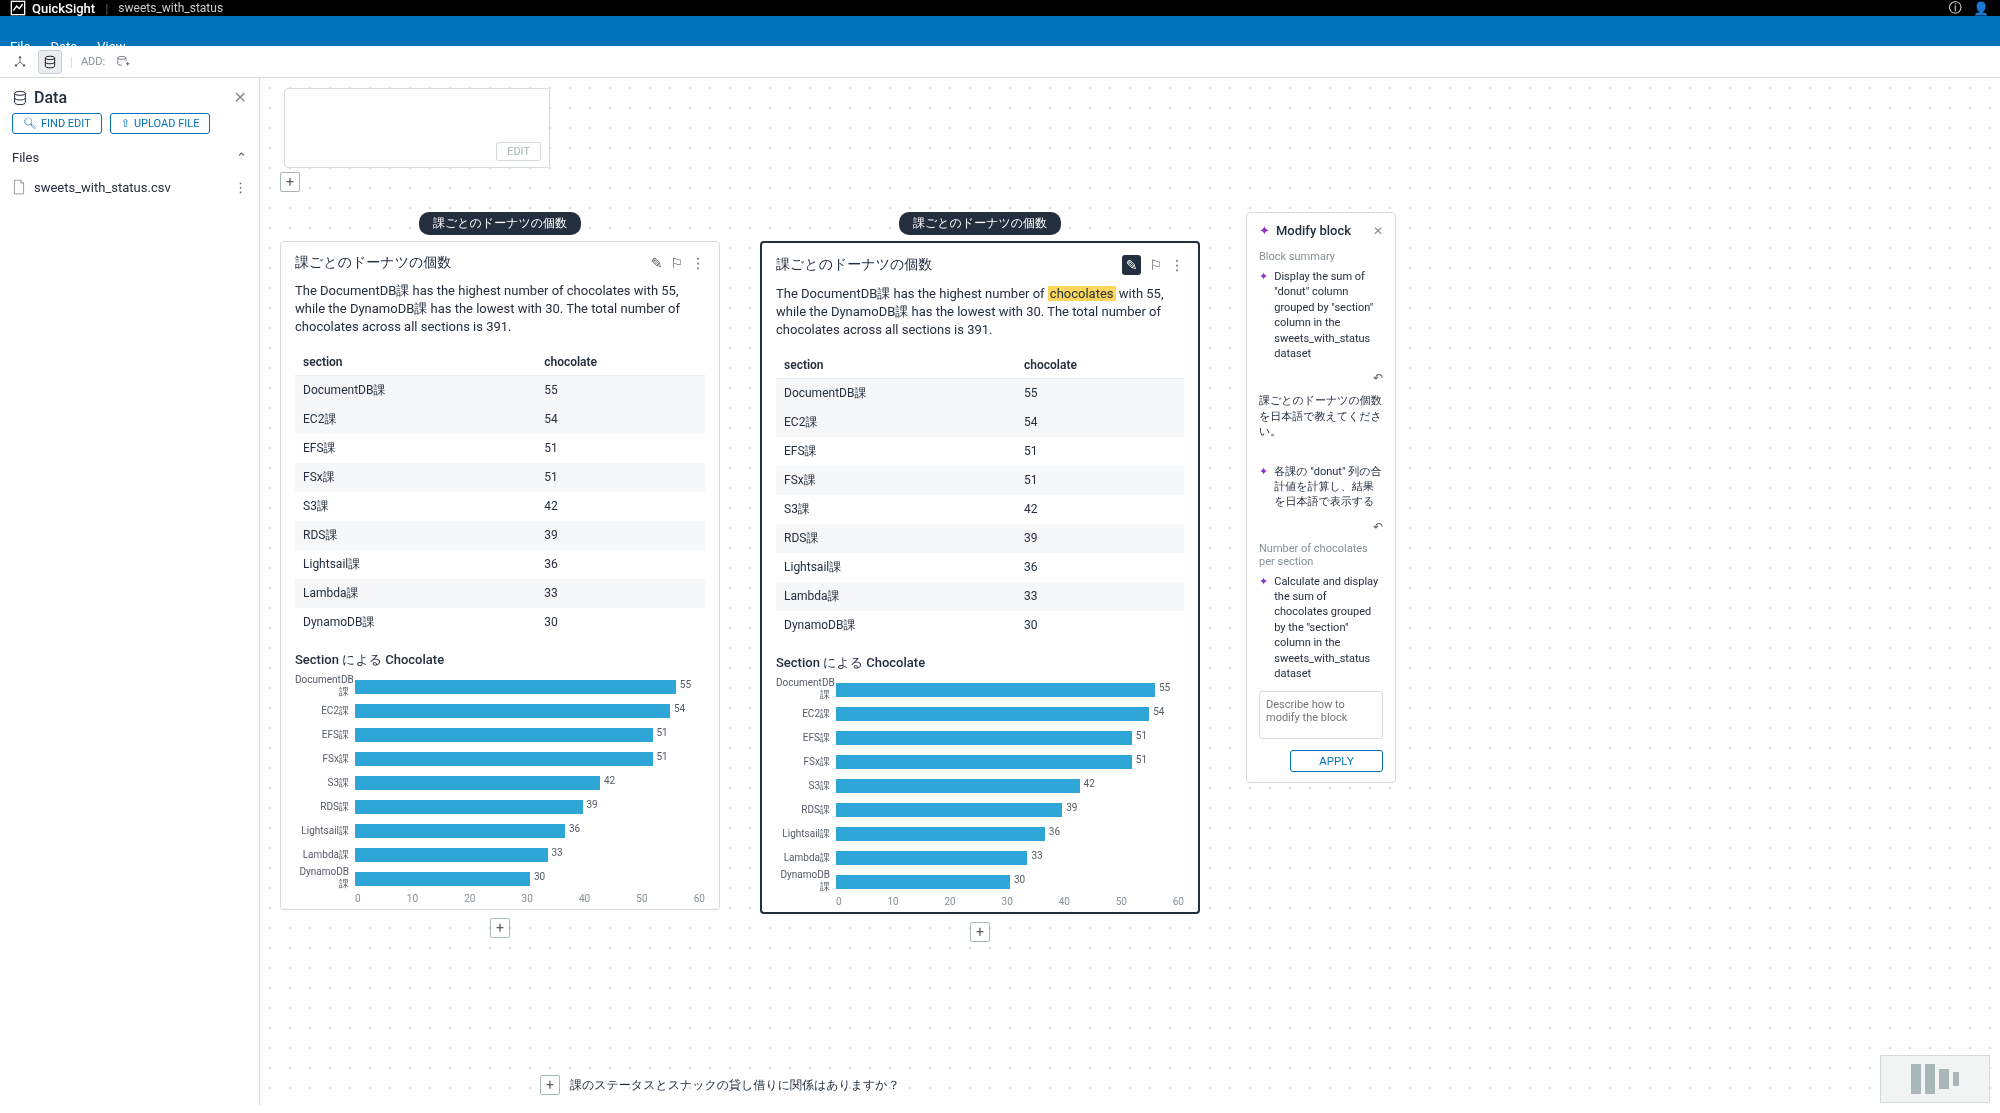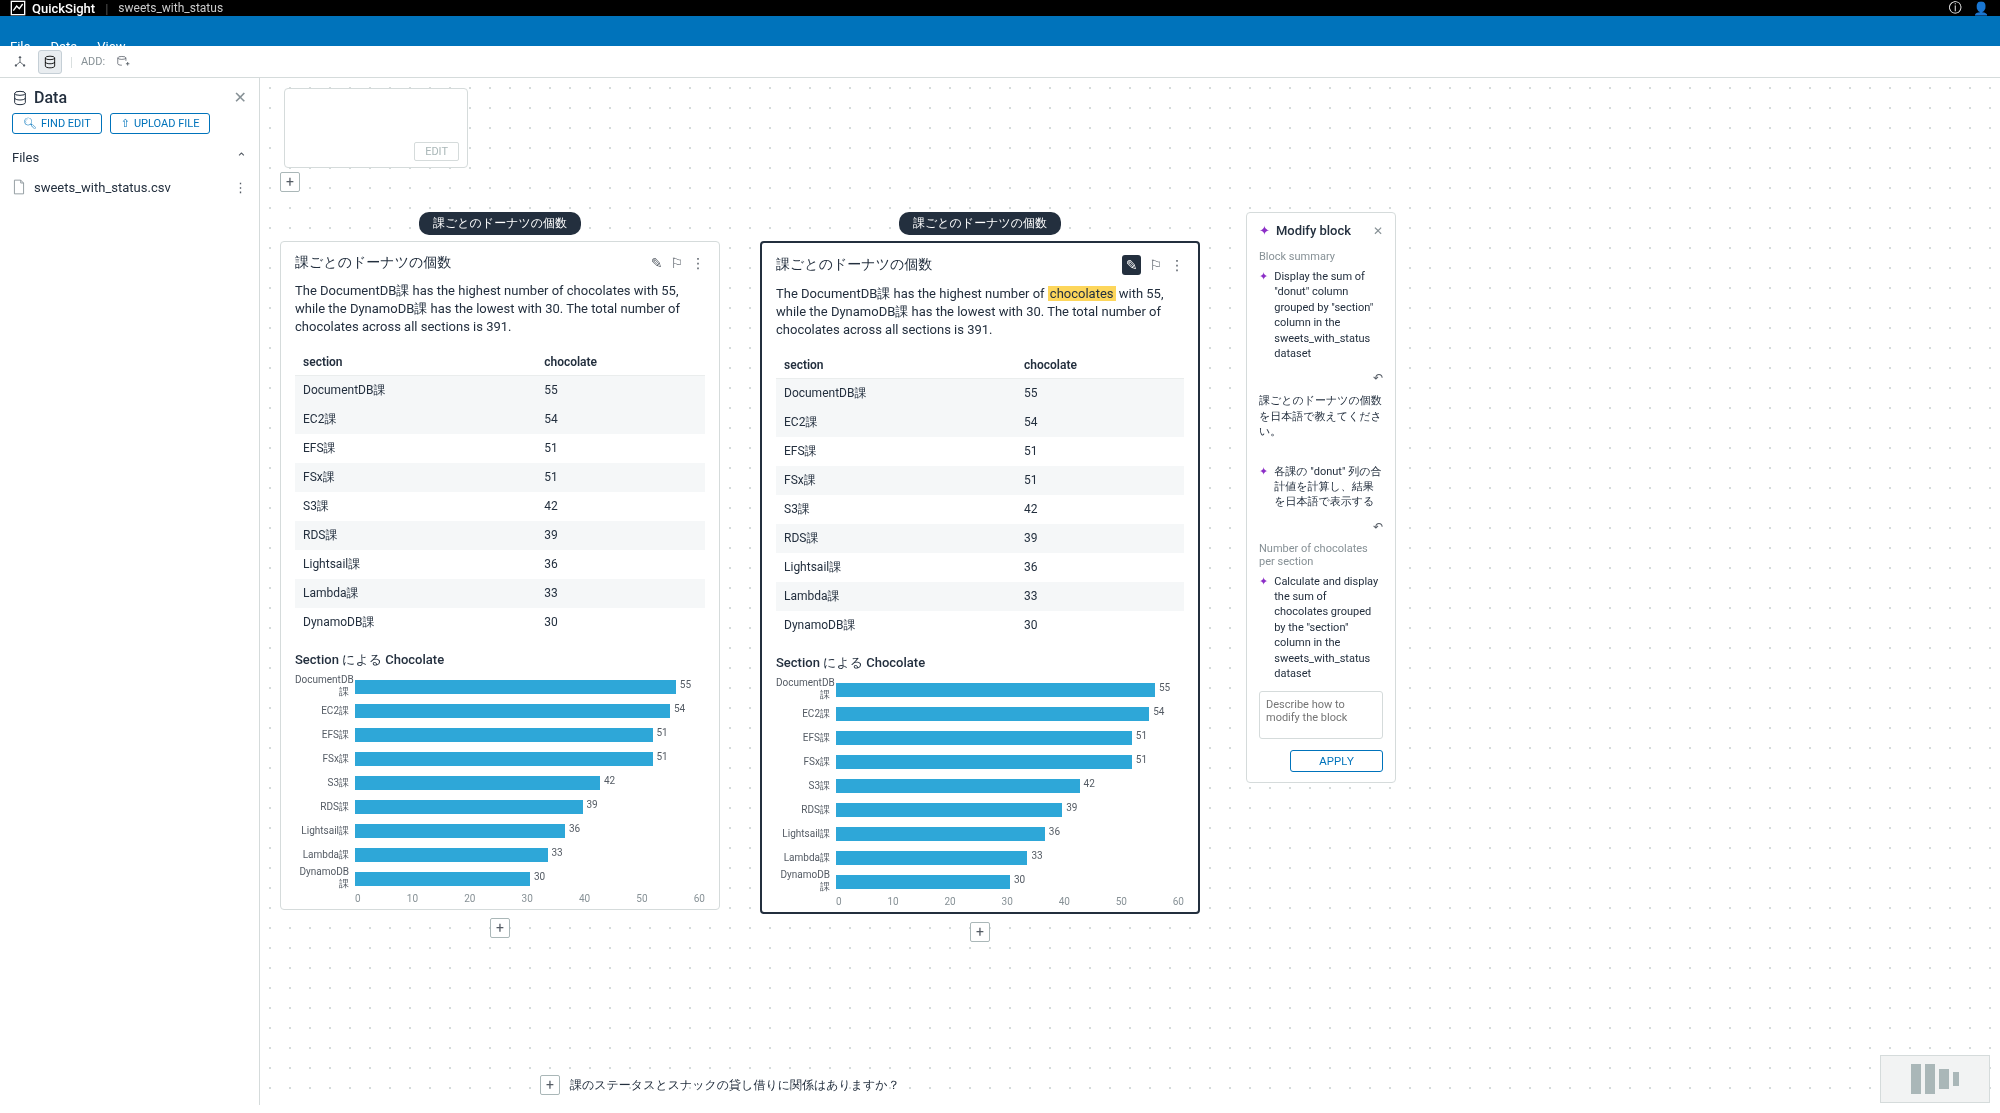--- a/index.html
+++ b/index.html
@@ -26,21 +26,21 @@
 .section-hdr { padding: 6px 12px; font-size: 13px; color: #232f3e; display: flex; justify-content: space-between; align-items: center; cursor:pointer; }
 .chev { color:#545b64; }
 .file-row { padding: 8px 12px; display: flex; align-items: center; justify-content: space-between; font-size: 13px; }
 .file-row .left { display:flex; align-items:center; gap:8px; }
 .file-row .fileopts { color:#545b64; cursor:pointer; }
 .canvas { flex: 1; background:
   radial-gradient(circle, #d5dbdb 1px, transparent 1px);
   background-size: 20px 20px;
   overflow: auto; position: relative; padding: 10px 20px 40px 20px;
 }
-.empty-block { width: 184px; height: 80px; background: #fff; border: 1px solid #d5dbdb; border-radius: 4px; margin-left: 4px; margin-top: 0; position: relative; }
+.empty-block { width: 266px; height: 80px; background: #fff; border: 1px solid #d5dbdb; border-radius: 4px; margin-left: 4px; margin-top: 0; position: relative; }
 .empty-block .edit { position:absolute; right:8px; bottom:6px; font-size:11px; color:#aab7b8; border:1px solid #d5dbdb; padding:2px 10px; border-radius:2px; background:#fff; }
 .plus-add { width:20px; height:20px; border:1px solid #aab7b8; background:#fff; color:#545b64; display:flex; align-items:center; justify-content:center; font-size:14px; border-radius:2px; cursor:pointer; }
 .row-blocks { display: flex; gap: 40px; margin-top: 20px; align-items: flex-start; }
 .block-wrap { display:flex; flex-direction:column; align-items:center; }
 .block-tag { background: #232f3e; color: #fff; font-size: 12px; padding: 3px 14px; border-radius: 10px; margin-bottom: 6px; }
 .block { width: 440px; background: #fff; border: 1px solid #d5dbdb; border-radius: 4px; padding: 12px 14px; }
 .block.selected { border: 2px solid #232f3e; }
 .block-head { display: flex; justify-content: space-between; align-items: center; margin-bottom: 10px; }
 .block-title { font-size: 14px; font-weight: 500; }
 .block-actions { display:flex; gap:8px; align-items:center; color:#545b64; }

